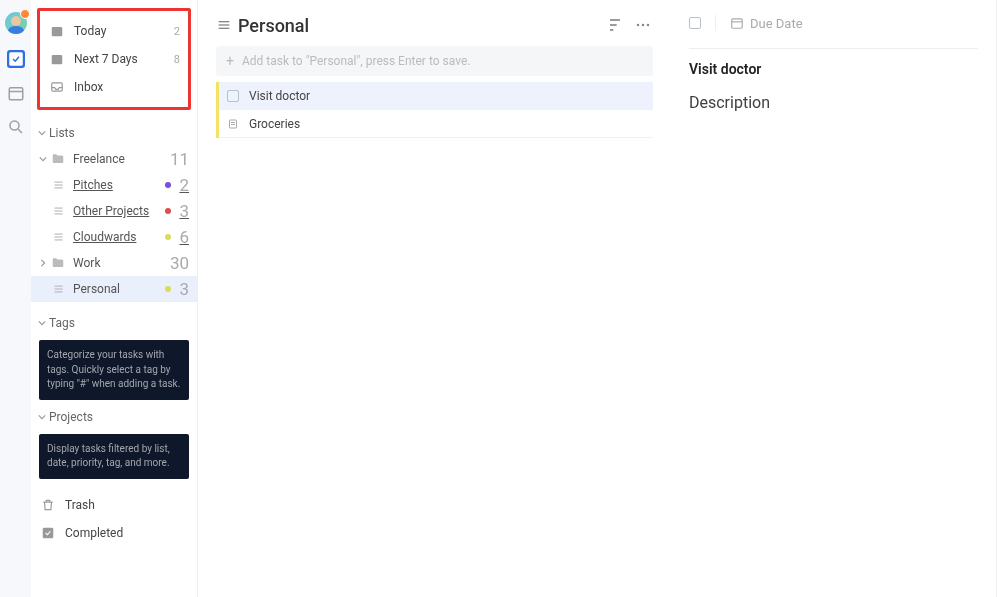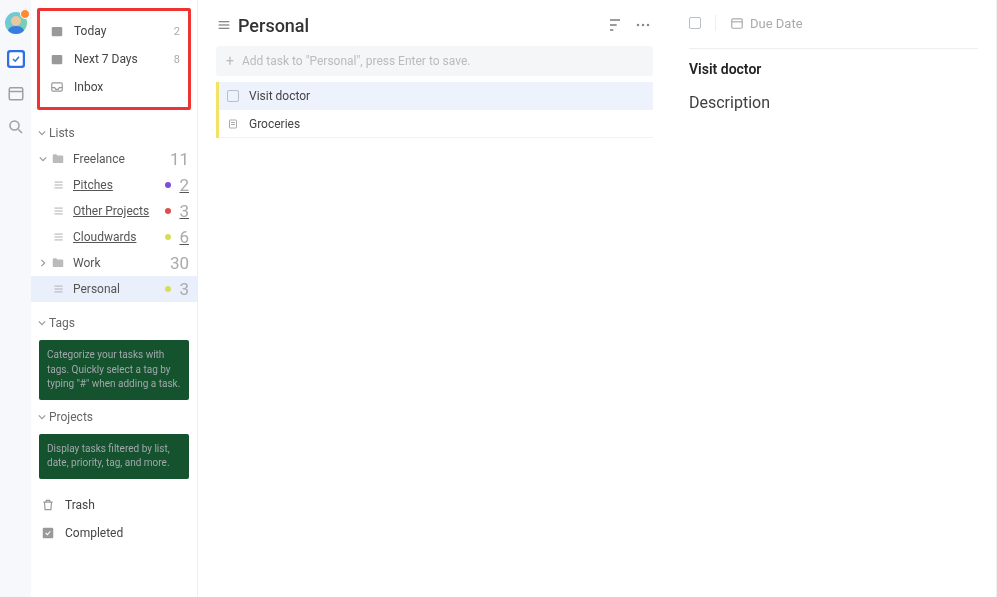--- a/index.html
+++ b/index.html
@@ -26,21 +26,21 @@
 .caret svg{width:8px;height:8px;}
 .list-row{display:flex;align-items:center;height:26px;padding:0 8px 0 6px;cursor:pointer;}
 .list-row .caret{width:12px;}
 .list-row .ic{width:14px;height:14px;margin-right:8px;color:#bbb;display:flex;align-items:center;justify-content:center;}
 .list-row .ic svg{width:14px;height:14px;}
 .list-row .lbl{flex:1;color:#555;}
 .list-row .dot{width:6px;height:6px;border-radius:50%;margin-right:6px;}
 .list-row .cnt{color:#aaa;font-size:17px;min-width:12px;text-align:right;}
 .list-row.indent{padding-left:20px;text-decoration:underline;}
 .list-row.sel{background:#e9effb;}
-.info-box{margin:4px 8px;padding:8px;background:#14532d;color:#a3a7ad;font-size:10px;line-height:1.45;border-radius:2px;}
+.info-box{margin:4px 8px;padding:8px;background:#0f172a;color:#a3a7ad;font-size:10px;line-height:1.45;border-radius:2px;}
 .spacer{height:8px;}
 .main{flex:1;display:flex;border-right:1px solid #eee;}
 .center{flex:1;padding:10px 18px 0 18px;min-width:0;}
 .center-hdr{display:flex;align-items:center;height:30px;margin-bottom:6px;}
 .center-hdr .drag-ic{width:16px;height:16px;color:#888;margin-right:6px;}
 .center-hdr h1{font-size:18px;font-weight:500;color:#333;flex:1;}
 .center-hdr .act{width:20px;height:20px;margin-left:8px;color:#888;cursor:pointer;display:flex;align-items:center;justify-content:center;}
 .add-task{height:30px;background:#f5f6f7;border-radius:3px;display:flex;align-items:center;padding:0 10px;color:#bbb;font-size:12px;margin-bottom:6px;cursor:text;}
 .add-task .plus{margin-right:8px;font-size:14px;}
 .task-list{border-left:3px solid #f2e266;}

